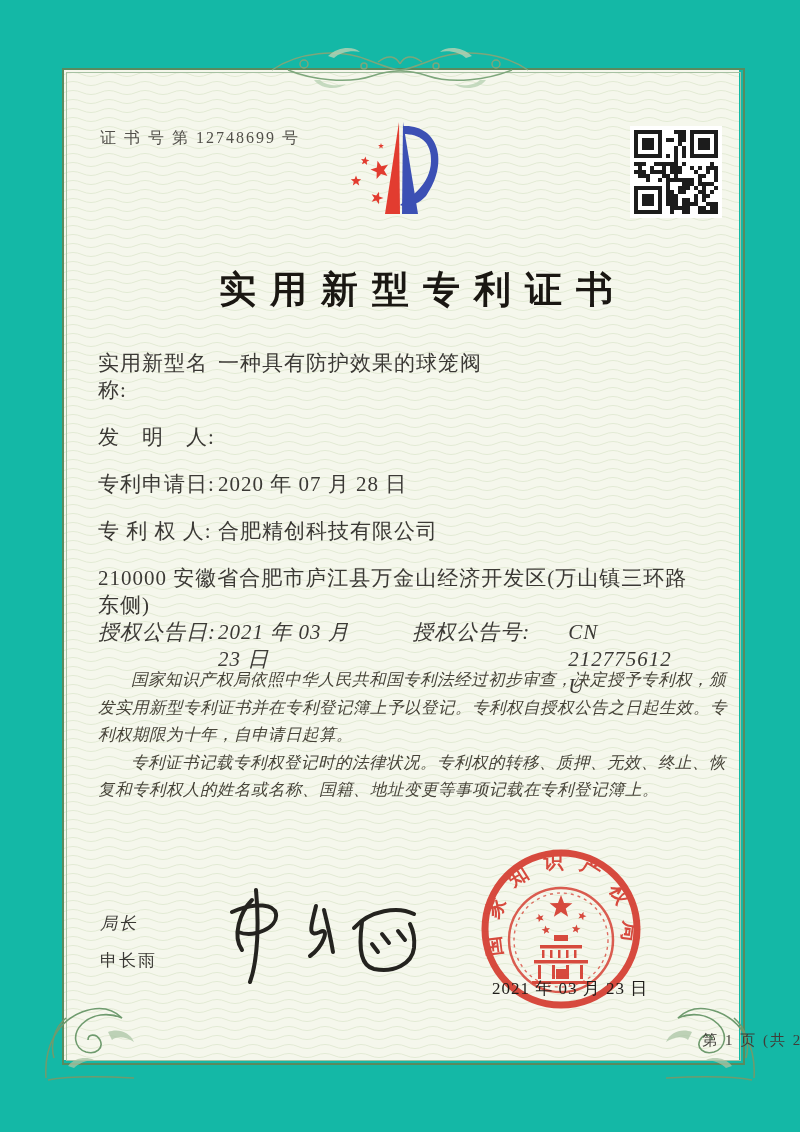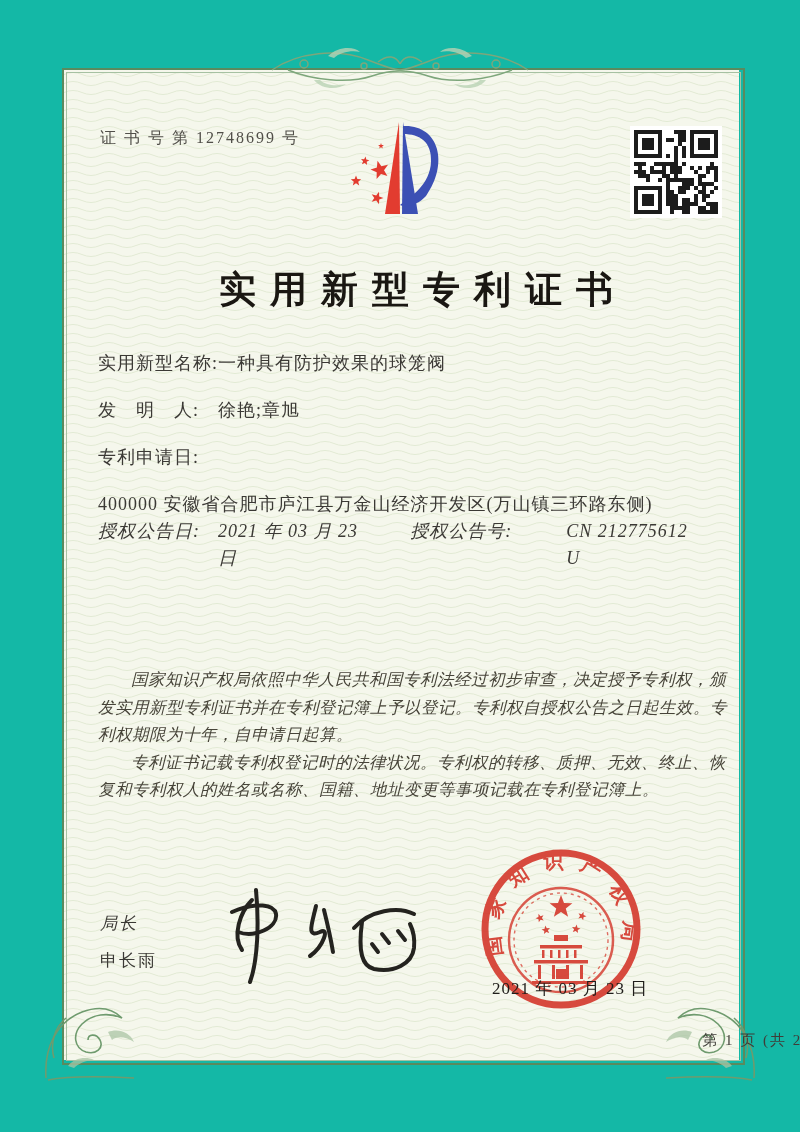--- a/index.html
+++ b/index.html
@@ -11,21 +11,21 @@
   .frame::after{content:"";position:absolute;inset:2px;border:1px solid #a6c1a2;}
   .orn-top{position:absolute;left:268px;top:40px;width:264px;height:58px;pointer-events:none;}
   .orn-bottom{position:absolute;left:0;top:984px;width:800px;height:102px;pointer-events:none;}
   
   .certno{position:absolute;left:100px;top:128px;font-size:16px;letter-spacing:2px;color:#514f49;}
   .logo{position:absolute;left:338px;top:110px;width:132px;height:128px;}
   .qr{position:absolute;left:630px;top:126px;width:92px;height:92px;background:#fff;}
   .title{position:absolute;left:0;right:0;top:240px;text-align:center;font-size:37px;font-weight:600;
          letter-spacing:14px;text-indent:14px;color:#1a1712;}
   
-  .fields{position:absolute;left:98px;top:350px;width:590px;font-size:18px;color:#3b3935;}
+  .fields{position:absolute;left:98px;top:350px;width:590px;font-size:21px;color:#3b3935;}
   .row{display:flex;line-height:27px;letter-spacing:1px;margin-bottom:20px;}
   .row .lab{width:120px;flex:none;}
   .row .val{flex:1;}
   .row.address{margin-bottom:0;}
   .grantrow{display:flex;line-height:27px;letter-spacing:1px;}
   .grantrow .pair{display:flex;font-style:italic;}
   .grantrow .pair .lab{width:120px;flex:none;}
   .grantrow .pair2{margin-left:46px;gap:36px;}
   
   .paras{position:absolute;left:98px;right:96px;top:666px;}
@@ -110,27 +110,31 @@
 
   <h1 class="title">实用新型专利证书</h1>
 
   <div class="fields">
     <div class="row">
       <span class="lab">实用新型名称:</span>
       <span class="val">一种具有防护效果的球笼阀</span>
     </div>
     <div class="row">
       <span class="lab">发　明　人:</span>
-      <span class="val">徐艳;章旭</span>
     </div>
     <div class="row">
       <span class="lab">专利申请日:</span>
+      <span class="val">2020 年 07 月 28 日</span>
+    </div>
+    <div class="row">
+      <span class="lab">专 利 权 人:</span>
+      <span class="val">合肥精创科技有限公司</span>
     </div>
     <div class="row address">
-      <span class="val">400000 安徽省合肥市庐江县万金山经济开发区(万山镇三环路东侧)</span>
+      <span class="val">210000 安徽省合肥市庐江县万金山经济开发区(万山镇三环路东侧)</span>
     </div>
     <div class="grantrow">
       <span class="pair">
         <span class="lab">授权公告日:</span>
         <span>2021 年 03 月 23 日</span>
       </span>
       <span class="pair pair2">
         <span class="lab">授权公告号:</span>
         <span>CN 212775612 U</span>
       </span>

